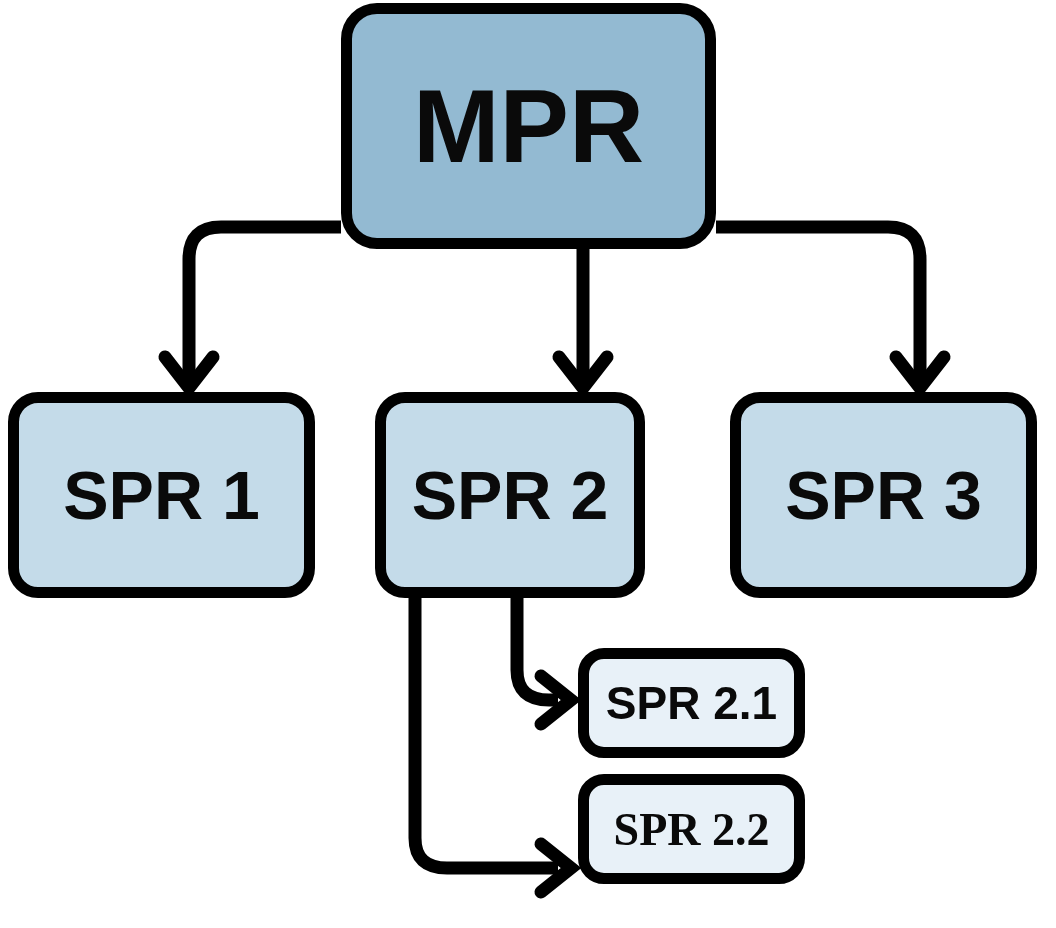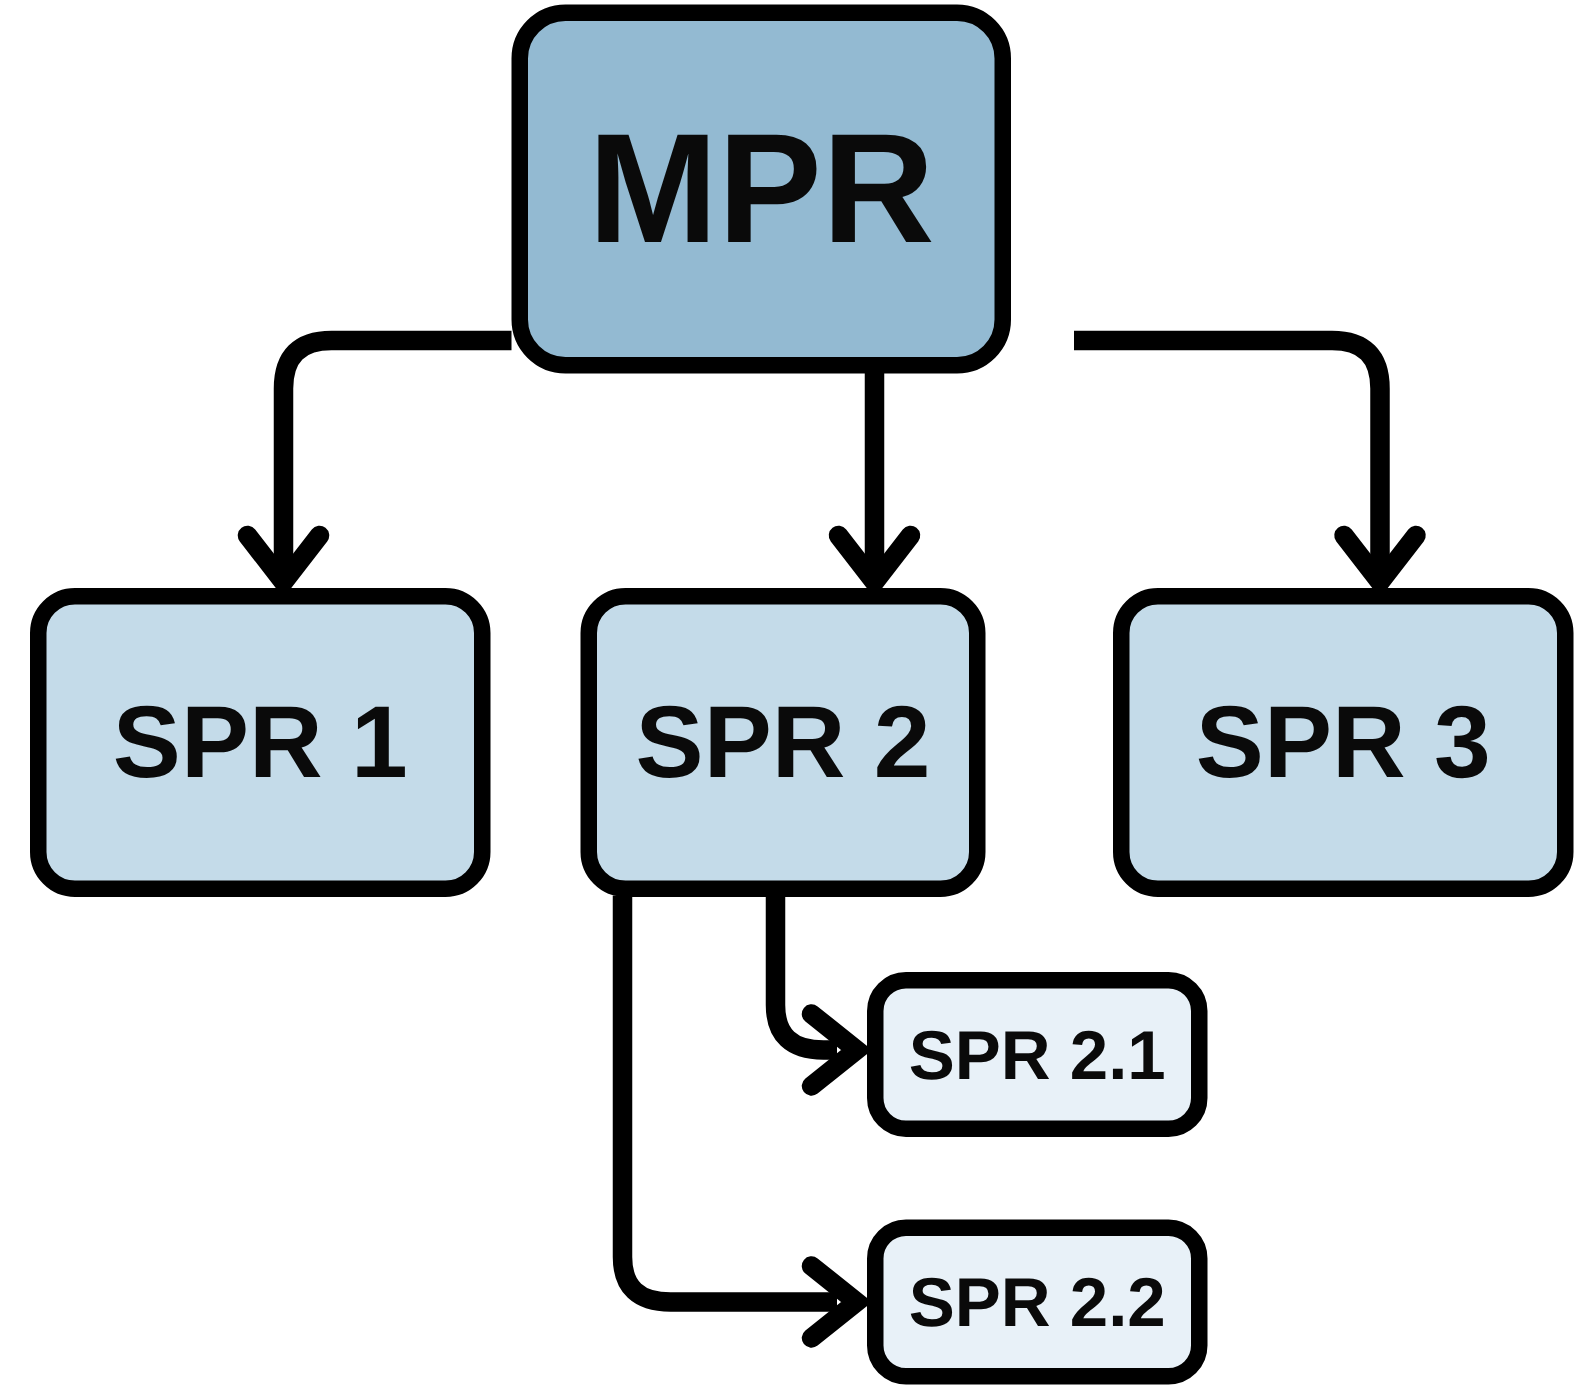--- a/index.html
+++ b/index.html
@@ -42,49 +42,48 @@
     display: flex;
     align-items: center;
     justify-content: center;
     font-weight: bold;
     color: var(--text, #0a0a0a);
     white-space: nowrap;
   }
   .node--root {
     left: 341px;
     top: 3px;
-    width: 333px;
+    width: 375px;
     height: 246px;
     background: var(--root-fill, #93bad2);
     border-radius: 36px;
     font-size: 104px;
   }
   .node--child {
     top: 392px;
     width: 307px;
     height: 206px;
     background: var(--child-fill, #c4dbe9);
     border-radius: 30px;
     font-size: 68px;
-    margin-left: 12px;
   }
   #node-spr1 { left: 8px; }
   #node-spr2 { left: 375px; width: 270px; }
   #node-spr3 { left: 730px; }
   .node--grandchild {
     left: 578px;
     width: 227px;
     height: 110px;
     background: var(--grandchild-fill, #e8f1f8);
     border-radius: 26px;
     font-size: 46px;
     text-align: center;
   }
   #node-spr21 { top: 648px; }
-  #node-spr22 { top: 813px; }
+  #node-spr22 { top: 774px; font-family: Liberation Serif, serif; }
 </style>
 </head>
 <body>
 
 <div class="canvas">
 
   <svg class="edges" viewBox="0 0 1056 928" xmlns="http://www.w3.org/2000/svg">
 
     <g>
       <path class="edge-shaft" d="M341,227 H221 Q189,227 189,259 V378"></path>

